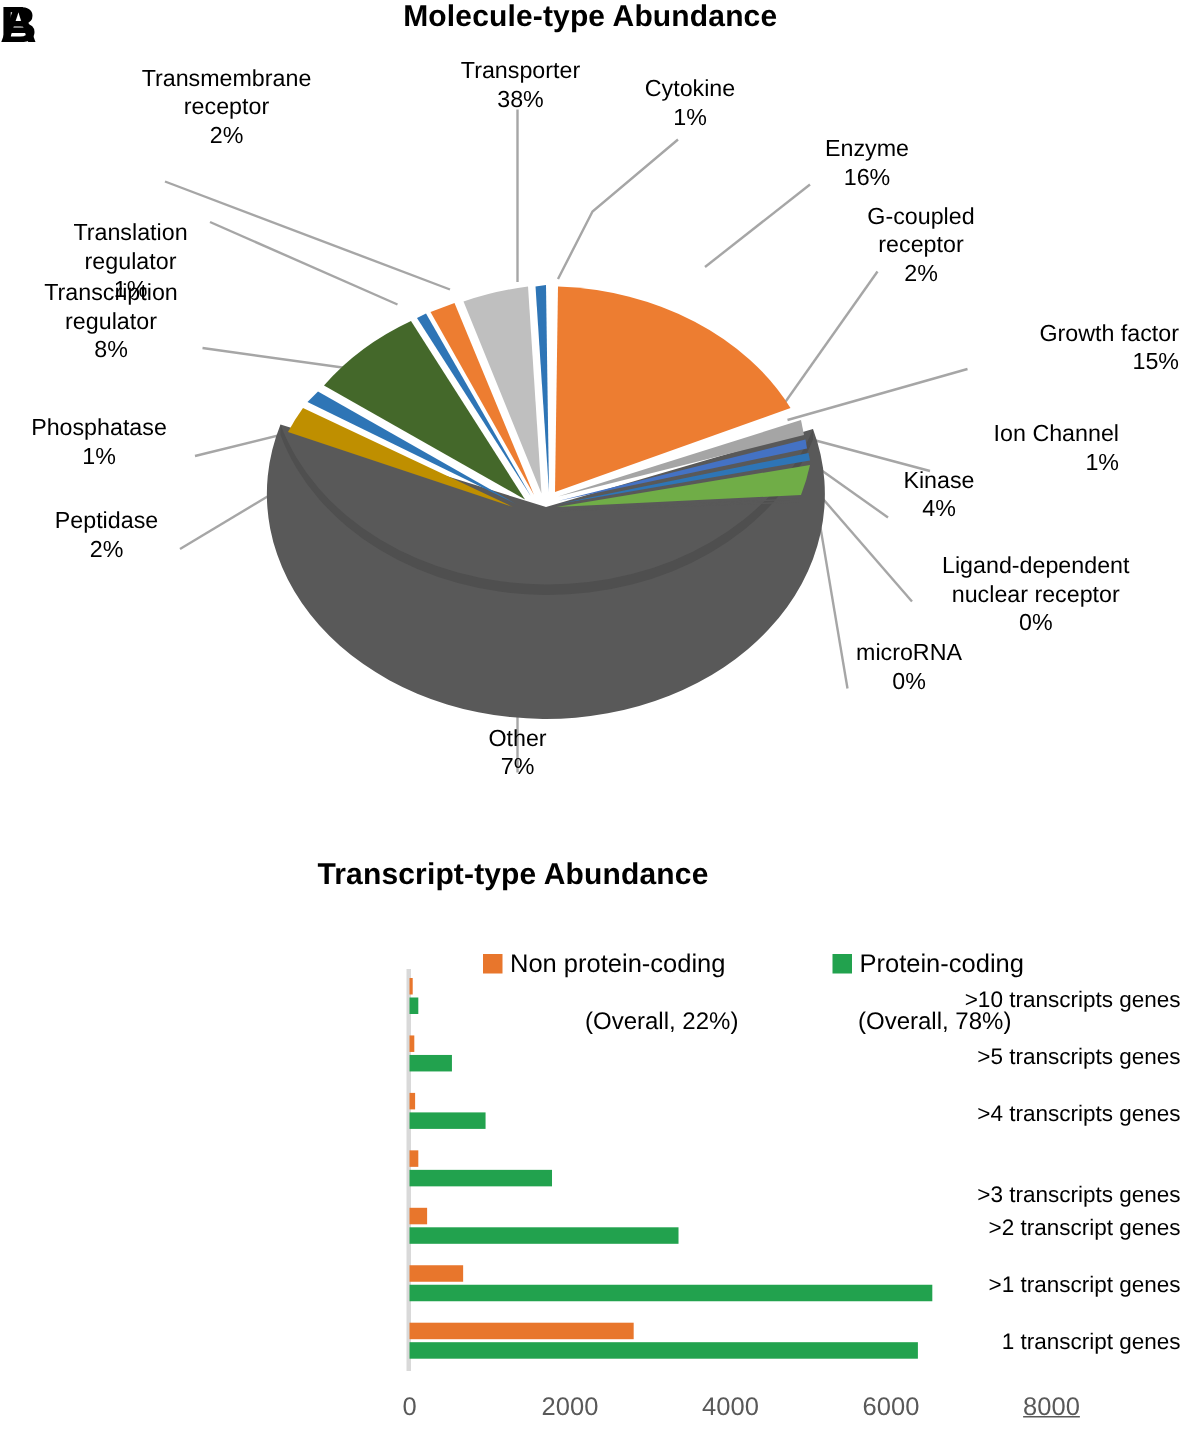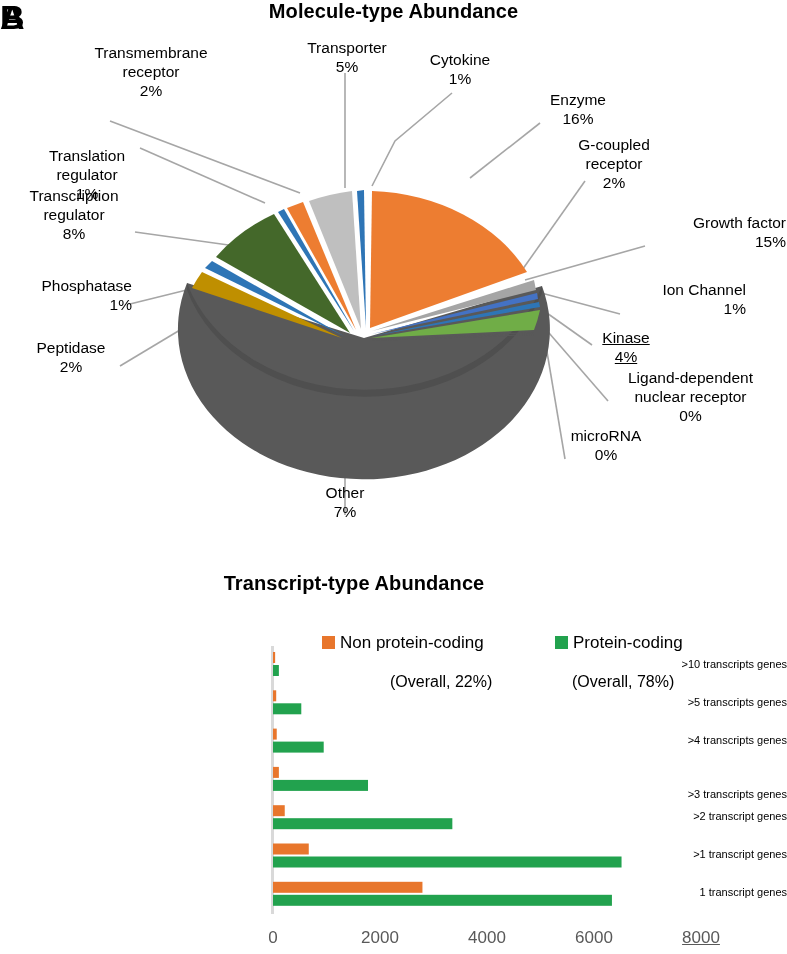--- a/index.html
+++ b/index.html
@@ -14,39 +14,39 @@
   .panel-letter{
     position:absolute;font-weight:bold;font-size:34px;line-height:1;color:#000;
   }
 
   
   .chart-title{
     position:absolute;font-weight:bold;font-size:20px;letter-spacing:.1px;
     text-align:center;color:#000;white-space:nowrap;
   }
   #pie-title{left:0;right:0;top:0px;width:787px;}
-  #bar-title{left:12px;right:0;top:572px;width:684px;}
+  #bar-title{left:0;right:0;top:572px;width:684px;}
 
   
   #pie-panel{position:absolute;left:0;top:18px;width:787px;height:540px;}
   #pie-svg{position:absolute;left:0;top:0;}
 
   .pie-label{
     position:absolute;font-size:15.5px;line-height:19px;color:#000;
     white-space:pre-line;
   }
   .pie-label.right{text-align:right;}
   .pie-label.center{text-align:center;}
 
   
   #bar-panel{position:absolute;left:0;top:600px;width:787px;height:354px;}
   #bar-svg{position:absolute;left:0;top:0;}
 
   .bar-cat-label{
-    position:absolute;font-size:11px;color:#000;text-align:right;
+    position:absolute;font-size:15px;color:#000;text-align:right;
     white-space:nowrap;right:0;
   }
   .legend-item{position:absolute;font-size:17px;color:#000;white-space:nowrap;}
   .legend-swatch{
     display:inline-block;width:13px;height:13px;vertical-align:-1px;margin-right:5px;
   }
   .legend-sub{position:absolute;font-size:16px;color:#000;white-space:nowrap;}
   .tick-label{
     position:absolute;font-size:17px;color:#595959;text-align:center;white-space:nowrap;
   }
@@ -111,55 +111,55 @@
 
         <path d="M 371,320 L 540,292 A 182,147 0 0 1 534,312 Z" fill="#70AD47"></path>
 
         <path d="M 371,322 L 534,314 L 534,315 Z" fill="#595959"></path>
 
         <path d="M 371,323 L 534,316 L 534,317 Z" fill="#595959"></path>
       </g>
     </svg>
 
     <div class="pie-label center" style="left:264px;top:20px;width:166px;">Transporter
-5%</div>
+38%</div>
 
     <div class="pie-label center" style="left:398px;top:32px;width:124px;">Cytokine
 1%</div>
 
     <div class="pie-label center" style="left:508px;top:72px;width:140px;">Enzyme
 16%</div>
 
     <div class="pie-label center" style="left:538px;top:117px;width:152px;">G-coupled
 receptor
 2%</div>
 
     <div class="pie-label right" style="left:598px;top:195px;width:188px;">Growth factor
 15%</div>
 
     <div class="pie-label right" style="left:578px;top:262px;width:168px;">Ion Channel
 1%</div>
 
-    <div class="pie-label center" style="left:566px;top:310px;width:120px;text-decoration:underline;">Kinase
+    <div class="pie-label center" style="left:566px;top:293px;width:120px;">Kinase
 4%</div>
 
     <div class="pie-label center" style="left:594px;top:350px;width:193px;">Ligand-dependent
 nuclear receptor
 0%</div>
 
     <div class="pie-label center" style="left:540px;top:408px;width:132px;">microRNA
 0%</div>
 
     <div class="pie-label center" style="left:272px;top:465px;width:146px;">Other
 7%</div>
 
     <div class="pie-label center" style="left:10px;top:320px;width:122px;">Peptidase
 2%</div>
 
-    <div class="pie-label center" style="left:0px;top:258px;width:132px;text-align:right;">Phosphatase
+    <div class="pie-label center" style="left:0px;top:258px;width:132px;">Phosphatase
 1%</div>
 
     <div class="pie-label center" style="left:8px;top:168px;width:132px;">Transcription
 regulator
 8%</div>
 
     <div class="pie-label center" style="left:28px;top:84px;width:118px;margin-top:44px;">Translation
 regulator
 1%</div>
 

